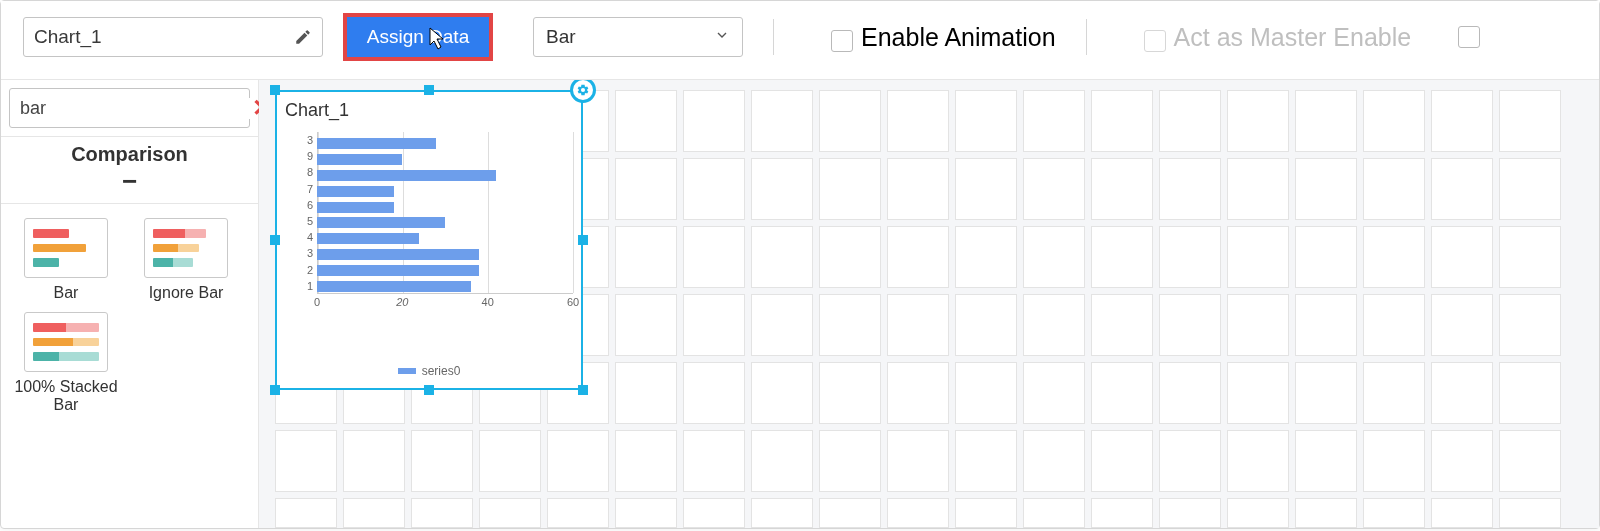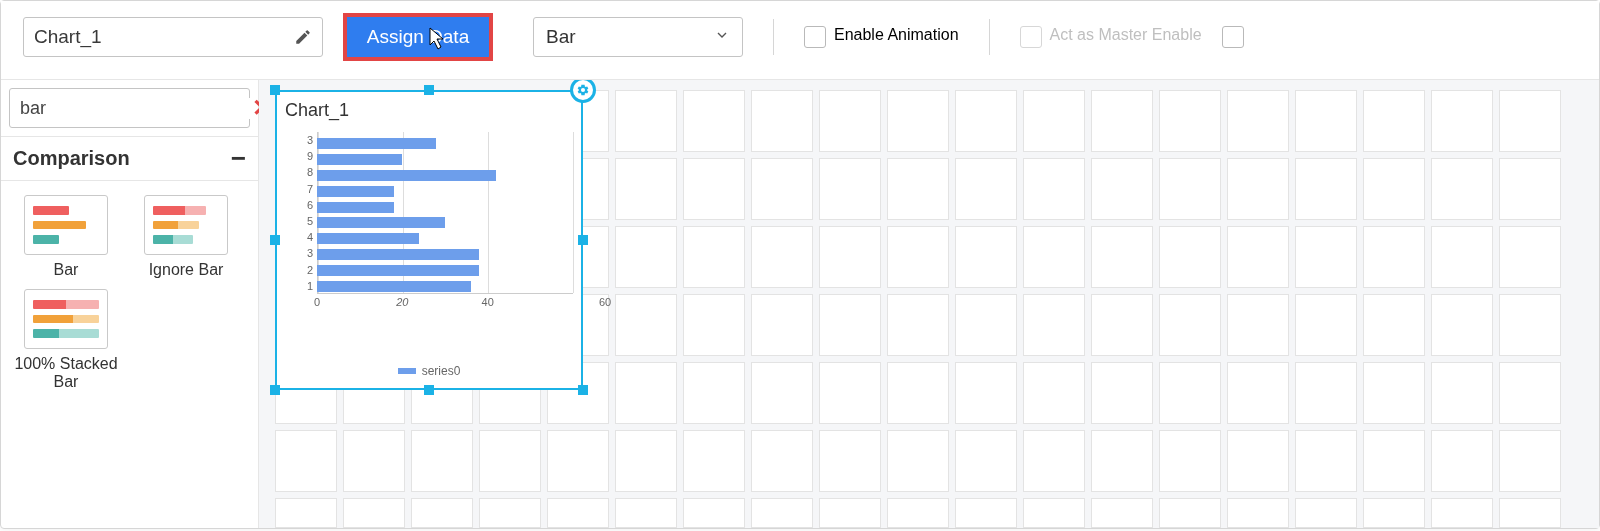--- a/index.html
+++ b/index.html
@@ -7,32 +7,32 @@
   .app { border: 1px solid #d6d6d6; border-radius: 4px; height: 529px; display: flex; flex-direction: column; box-shadow: 0 2px 8px rgba(0,0,0,0.05);}
   
   .toolbar { display: flex; align-items: center; gap: 20px; padding: 12px 22px 18px 22px; border-bottom: 1px solid #e6e6e6; background: #fff; }
   .name-field { display:flex; align-items:center; border:1px solid #c4c4c4; border-radius:3px; height:40px; width:300px; padding:0 10px; }
   .name-field input { border:none; outline:none; font-size:19px; flex:1; color:#393939; }
   .pencil-icon { width:18px; height:18px; }
   .assign-btn { background:#2f7def; border:4px solid #e24545; color:#fff; height:48px; width:150px; font-size:19px; display:flex; align-items:center; justify-content:center; position:relative; cursor:pointer; }
   .cursor-icon { position:absolute; top:10px; left:82px; pointer-events:none; }
   .dropdown { display:flex; align-items:center; border:1px solid #c4c4c4; border-radius:3px; height:40px; width:210px; padding:0 12px; justify-content:space-between; font-size:19px; color:#333; margin-left:20px;}
   .vline { width:1px; height:36px; background:#d6d6d6; margin:0 10px; }
-  .checkbox-row { display:flex; align-items:flex-start; gap:8px; font-size:16px; }
+  .checkbox-row { display:flex; align-items:flex-end; gap:8px; font-size:25px;margin-left:27px; }
   .checkbox-box { width:22px; height:22px; border:1px solid #b9b9b9; border-radius:3px; }
   .disabled-text { color:#bfbfbf; }
   .disabled-box { border-color:#d7d7d7; }
 
   
   .body { display:flex; flex:1; min-height:0; }
   .sidebar { width:258px; border-right:1px solid #e6e6e6; display:flex; flex-direction:column; }
   .search-row { display:flex; align-items:center; border:1px solid #c4c4c4; border-radius:3px; height:40px; margin:8px; padding:0 10px; }
   .search-row input { border:none; outline:none; font-size:18px; flex:1; color:#444; }
   .close-x { color:#e24545; font-size:24px; font-weight:bold; cursor:pointer; line-height:1; }
-  .group-head { display:flex; justify-content:space-between; align-items:center; border-top:1px solid #e6e6e6; border-bottom:1px solid #e6e6e6; padding:6px 12px; font-weight:600; font-size:20px; color:#333; }
+  .group-head { display:flex; justify-content:space-between; align-items:center; border-top:1px solid #e6e6e6; border-bottom:1px solid #e6e6e6; padding:6px 12px; font-weight:600; font-size:20px; color:#333;flex-direction:column; }
   .minus { font-size:26px; color:#333; cursor:pointer; }
   .thumb-grid { display:flex; flex-wrap:wrap; gap:10px; padding:14px 10px; }
   .thumb-item { width:110px; text-align:center; font-size:16px; color:#333; }
   .thumb-box { border:1px solid #c9c9c9; border-radius:3px; height:60px; width:84px; margin:0 auto 6px auto; padding:10px 8px; display:flex; flex-direction:column; justify-content:space-between; gap:6px; }
   .tbar { height:10px; border-radius:1px; }
 
   
   .canvas { flex:1; background:#f5f6f8; position:relative; overflow:hidden; }
   .grid-cells { position:absolute; top:10px; left:16px; right:10px; bottom:0; display:grid; grid-template-columns: repeat(auto-fill, 62px); grid-template-rows: repeat(auto-fill, 62px); gap:6px; }
   .grid-cell { background:#fff; border:1px solid #e3e3e3; }
@@ -329,21 +329,21 @@
               <div class="bar" style="width: 30%;"></div>
               <div class="bar" style="width: 30%;"></div>
               <div class="bar" style="width: 70%;"></div>
               <div class="bar" style="width: 33.3333%;"></div>
               <div class="bar" style="width: 46.6667%;"></div>
             </div>
           <div class="xlabels">
               <div class="xtick" style="left: 0%;">0</div>
               <div class="xtick" style="left: 33.3333%; font-style: italic;">20</div>
               <div class="xtick" style="left: 66.6667%; text-align: center;">40</div>
-              <div class="xtick" style="left: 100%; margin-left: 32px;">60</div>
+              <div class="xtick" style="left: 100%;">60</div>
             </div>
         </div>
 
         <div class="legend">
           <div class="legend-swatch"></div>
           <span>series0</span>
         </div>
       </div>
     </div>
 

